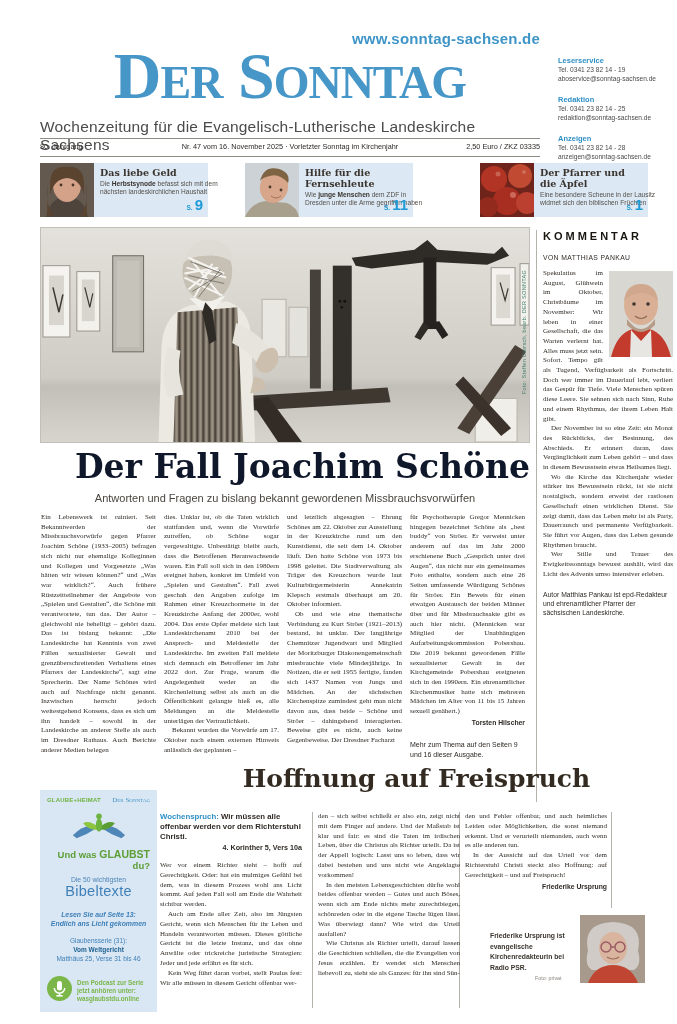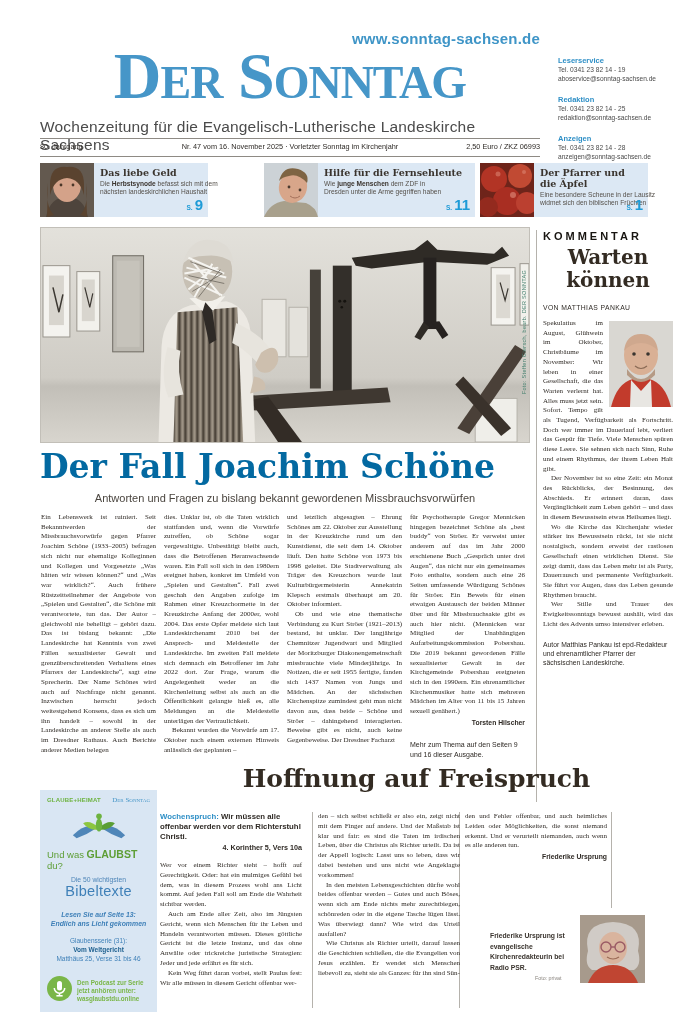--- a/index.html
+++ b/index.html
@@ -17,35 +17,35 @@
   .cgroup{margin-bottom:12px;}
   .cgroup .ct{font-size:7.5px;font-weight:bold;color:#2e8fc6;margin-bottom:1px;}
   .cgroup .cl{font-size:6.6px;color:#4a4a4a;line-height:8.6px;}
   .rule{position:absolute;left:40px;width:500px;height:1px;background:#8e8a84;}
   .rule1{top:138px;} .rule2{top:156px;}
   .infobar{position:absolute;top:142px;left:40px;width:500px;font-size:7.3px;color:#2e2a26;}
   .infobar .ib-l{position:absolute;left:0;} .infobar .ib-m{position:absolute;left:0;width:100%;text-align:center;}
   .infobar .ib-r{position:absolute;right:0;}
   
   .teaser{position:absolute;top:163px;width:168px;height:54px;background:#dce8f4;}
-  .t1{left:40px;} .t2{left:264px;padding-left:43px;} .t3{left:480px;}
+  .t1{left:40px;} .t2{left:245px;} .t3{left:480px;}
   .tphoto{position:absolute;left:0;top:0;width:54px;height:54px;overflow:hidden;}
   .tbody{position:absolute;left:60px;top:4px;right:4px;}
   .ttitle{font-family:"DejaVu Serif",serif;font-weight:bold;font-size:9.5px;color:#3a342e;margin-bottom:2px;}
   .tdesc{font-size:6.6px;line-height:8.4px;color:#55504a;width:118px;}
   .tdesc b{color:#3a342e;}
   .tpage{position:absolute;right:5px;bottom:3px;color:#1e9bd7;}
   .tpage .ts{font-size:6.5px;font-weight:bold;margin-right:2px;}
   .tpage .tn{font-size:15px;font-weight:bold;font-style:normal;}
   
   .mainphoto{position:absolute;top:227px;left:40px;width:490px;height:216px;border:1px solid #c2bfb8;box-sizing:border-box;}
   .credit{position:absolute;right:2px;top:42px;writing-mode:vertical-rl;transform:rotate(180deg);
           font-size:5.5px;color:#45806f;letter-spacing:.3px;}
-  .headline{position:absolute;top:447px;left:40px;width:490px;margin:0;text-align:left;
-            font-family:"DejaVu Serif",serif;font-weight:bold;font-size:33px;color:#0369a1;}
+  .headline{position:absolute;top:447px;left:40px;width:490px;margin:0;text-align:right;
+            font-family:"DejaVu Serif",serif;font-weight:bold;font-size:33px;color:#0f172a;}
   .subheadline{position:absolute;top:492px;left:40px;width:490px;text-align:center;
                font-size:11px;color:#4a453f;}
   .acol{position:absolute;top:513px;width:115px;font-family:"Liberation Serif",serif;
         font-size:7px;line-height:9.7px;text-align:justify;color:#2f2a25;hyphens:auto;}
   .ac1{left:41px;} .ac2{left:164px;} .ac3{left:287px;} .ac4{left:410px;}
   .acol p{margin:0;}
   .acol p.ind{text-indent:8px;}
   .sig{font-family:"Liberation Sans",sans-serif;font-weight:bold;font-size:6.8px;text-align:right;margin-top:1px !important;}
   .note{font-family:"Liberation Sans",sans-serif;font-size:7px;line-height:9.4px;margin-top:13px !important;text-align:left;}
   
@@ -59,21 +59,21 @@
             text-align:justify;color:#2f2a25;hyphens:auto;}
   .kom-photo{float:right;width:64px;height:86px;margin:2px 0 4px 6px;overflow:hidden;}
   .kom-body p{margin:0;} .kom-body p.ind{text-indent:8px;}
   .kom-note{font-family:"Liberation Sans",sans-serif;font-size:6.8px;line-height:9.2px;margin-top:10px !important;text-align:left;}
   
   .gbox{position:absolute;left:40px;top:790px;width:117px;height:222px;background:#d9e6f3;box-sizing:border-box;padding:6px 7px;}
   .gbrand{display:flex;justify-content:space-between;align-items:baseline;}
   .gb-l{font-size:6px;font-weight:bold;color:#6db33f;letter-spacing:.2px;}
   .gb-r{font-family:"Liberation Serif",serif;font-variant:small-caps;font-size:7px;color:#4696c8;}
   .glogo{text-align:center;margin-top:8px;}
-  .gclaim{text-align:left;font-size:9.5px;font-weight:normal;color:#5d9e35;margin-top:4px;}
+  .gclaim{text-align:right;font-size:9.5px;font-weight:bold;color:#5d9e35;margin-top:4px;}
   .gclaim b{font-size:10.5px;}
   .gsub1{text-align:center;font-size:6.8px;color:#4f86b8;margin-top:5px;}
   .gsub2{text-align:center;font-size:14.5px;color:#3f80b8;letter-spacing:.3px;}
   .gital{text-align:center;font-size:6.9px;font-style:italic;font-weight:bold;color:#3f80b8;margin-top:11px;line-height:9px;}
   .gserie{text-align:center;font-size:6.5px;color:#3f80b8;margin-top:9px;line-height:8.8px;}
   .gserie .gst{font-weight:bold;color:#1c5f8f;}
   .gpod{display:flex;align-items:center;margin-top:13px;}
   .gpod .gpt{font-size:6.3px;font-weight:bold;color:#7ab648;line-height:8.2px;margin-left:5px;width:72px;}
   
   .bheadline{position:absolute;top:764px;left:160px;width:513px;margin:0;text-align:center;
@@ -118,21 +118,21 @@
       <div class="ct">Anzeigen</div>
       <div class="cl">Tel. 0341 23 82 14 - 28</div>
       <div class="cl">anzeigen@sonntag-sachsen.de</div>
     </div>
   </div>
 
   <div class="rule rule1"></div>
   <div class="infobar">
     <span class="ib-l">80. Jahrgang</span>
     <span class="ib-m">Nr. 47 vom 16. November 2025 · Vorletzter Sonntag im Kirchenjahr</span>
-    <span class="ib-r">2,50 Euro / ZKZ 06993</span>
+    <span class="ib-r">2,50 Euro / ZKZ 03335</span>
   </div>
   <div class="rule rule2"></div>
 
   <div class="teaser t1">
     <div class="tphoto">
       <svg viewBox="0 0 54 54" width="54" height="54">
           <rect width="54" height="54" fill="#63594f"></rect>
           <path d="M6 54 Q10 34 27 34 Q44 34 48 54 Z" fill="#4e443c"></path>
           <ellipse cx="27" cy="22" rx="14" ry="17" fill="#d4a289"></ellipse>
           <path d="M10 22 Q10 2 27 4 Q44 2 44 22 L44 32 Q40 16 27 15 Q14 16 10 32 Z" fill="#5a432f"></path>
@@ -265,21 +265,20 @@
   </div>
   <div class="acol ac4">
     <p>für Psychotherapie Gregor Mennicken hingegen bezeichnet Schöne als „best buddy“ von Ströer. Er verweist unter anderem auf das im Jahr 2000 erschienene Buch „Gespräch unter drei Augen“, das nicht nur ein gemeinsames Foto enthalte, sondern auch eine 26 Seiten umfassende Würdigung Schönes für Ströer. Ein Beweis für einen etwaigen Austausch der beiden Männer über und für Missbrauchsakte gibt es auch hier nicht. (Mennicken war Mitglied der Unabhängigen Aufarbeitungskommission Pobershau. Die 2019 bekannt gewordenen Fälle sexualisierter Gewalt in der Kirchgemeinde Pobershau ereigneten sich in den 1990ern. Ein ehrenamtlicher Kirchenmusiker hatte sich mehreren Mädchen im Alter von 11 bis 15 Jahren sexuell genähert.)</p>
     <p class="sig">Torsten Hilscher</p>
     <p class="note">Mehr zum Thema auf den Seiten 9 und 16 dieser Ausgabe.</p>
   </div>
 
   <div class="vdiv"></div>
   <div class="kom">
     <div class="kom-label">KOMMENTAR</div>
-    <div class="kom-title">Warten können</div>
     <div class="kom-byline">VON MATTHIAS PANKAU</div>
     <div class="kom-body">
       <div class="kom-photo">
         <svg viewBox="0 0 64 86" width="64" height="86">
             <rect width="64" height="86" fill="#d9d7d2"></rect>
             <path d="M2 86 Q8 62 24 58 L40 58 Q56 62 62 86 Z" fill="#c23b2c"></path>
             <path d="M22 59 L32 70 L42 59 L43 86 L21 86 Z" fill="#e8e6e2"></path>
             <ellipse cx="32" cy="34" rx="17" ry="20" fill="#d9b095"></ellipse>
             <path d="M15 30 Q17 13 32 13 Q47 13 49 30 Q42 22 32 22 Q22 22 15 30 Z" fill="#cfa88e"></path>
             <path d="M18 48 Q25 58 32 58 Q39 58 46 48 L46 54 Q39 61 32 61 Q25 61 18 54 Z" fill="#b59a85"></path>
@@ -351,20 +350,21 @@
     <p class="ind">Auch am Ende aller Zeit, also im Jüngsten Gericht, wenn sich Menschen für ihr Leben und Handeln verantworten müssen. Dieses göttliche Gericht ist die letzte Instanz, und das ohne Anwälte oder trickreiche juristische Strategien: Jeder und jede erfährt es für sich.</p>
     <p class="ind">Kein Weg führt daran vorbei, stellt Paulus fest: Wir alle müssen in diesem Gericht offenbar wer-</p>
   </div>
   <div class="bcol bc2">
     <p>den – sich selbst schließt er also ein, zeigt nicht mit dem Finger auf andere. Und der Maßstab ist klar und fair: es sind die Taten im irdischen Leben, über die Christus als Richter urteilt. Da ist der Appell logisch: Lasst uns so leben, dass wir dabei bestehen und uns nicht wie Angeklagte vorkommen!</p>
     <p class="ind">In den meisten Lebensgeschichten dürfte wohl beides offenbar werden – Gutes und auch Böses, wenn sich am Ende nichts mehr zurechtbiegen, schönreden oder in die eigene Tasche lügen lässt. Was überwiegt dann? Wie wird das Urteil ausfallen?</p>
     <p class="ind">Wie Christus als Richter urteilt, darauf lassen die Geschichten schließen, die die Evangelien von Jesus erzählen. Er wendet sich Menschen liebevoll zu, sieht sie als Ganzes: für ihn sind Sün-</p>
   </div>
   <div class="bcol bc3">
     <p>den und Fehler offenbar, und auch heimliches Leiden oder Möglichkeiten, die sonst niemand erkennt. Und er verurteilt niemanden, auch wenn es alle anderen tun.</p>
+    <p class="ind">In der Aussicht auf das Urteil vor dem Richterstuhl Christi steckt also Hoffnung: auf Gerechtigkeit – und auf Freispruch!</p>
     <p class="sig">Friederike Ursprung</p>
   </div>
 
   <div class="authorunit">
     <div class="au-cap">Friederike Ursprung ist evangelische Kirchenredakteurin bei Radio PSR.</div>
     <div class="au-credit">Foto: privat</div>
     <div class="au-photo">
       <svg viewBox="0 0 65 68" width="65" height="68">
           <rect width="65" height="68" fill="#a79a8c"></rect>
           <path d="M8 36 Q2 8 33 7 Q64 8 58 36 Q62 50 54 55 L12 55 Q4 50 8 36 Z" fill="#d0cbc6"></path>

